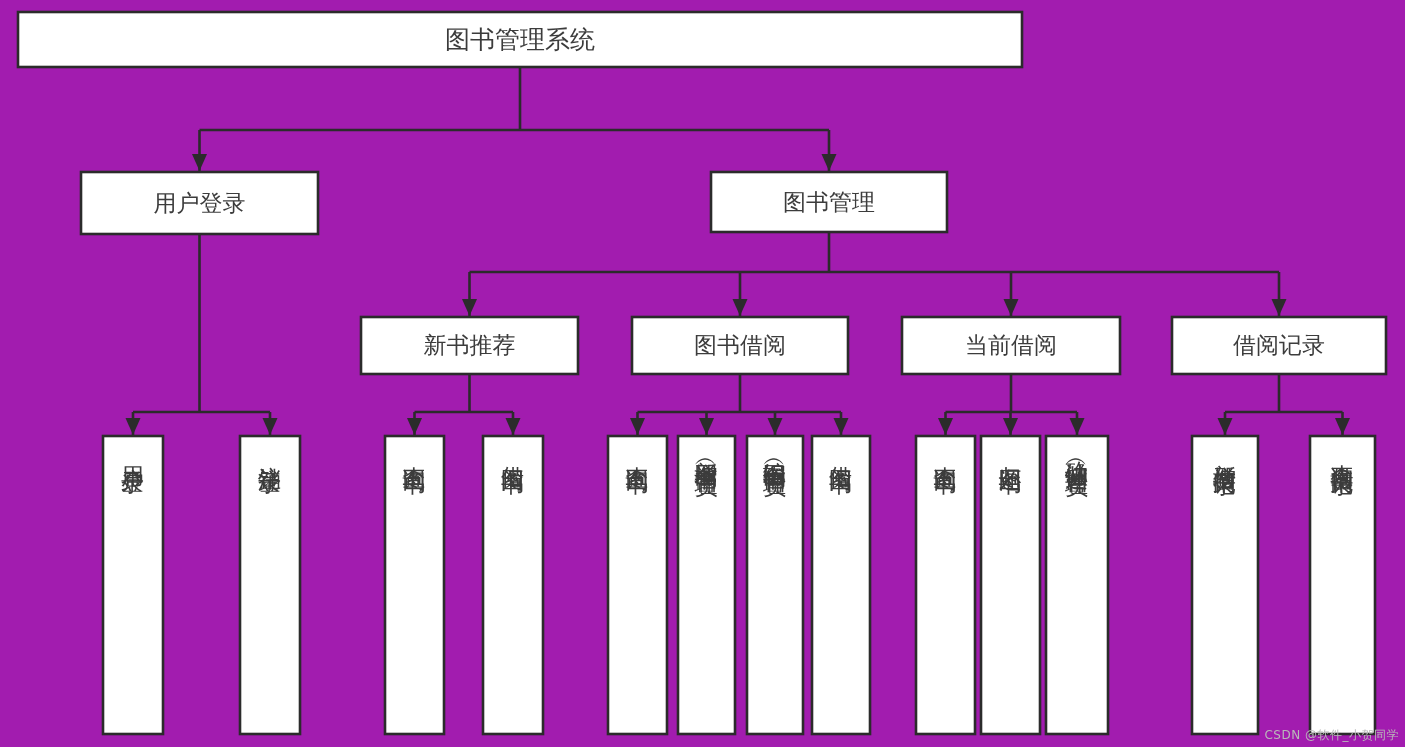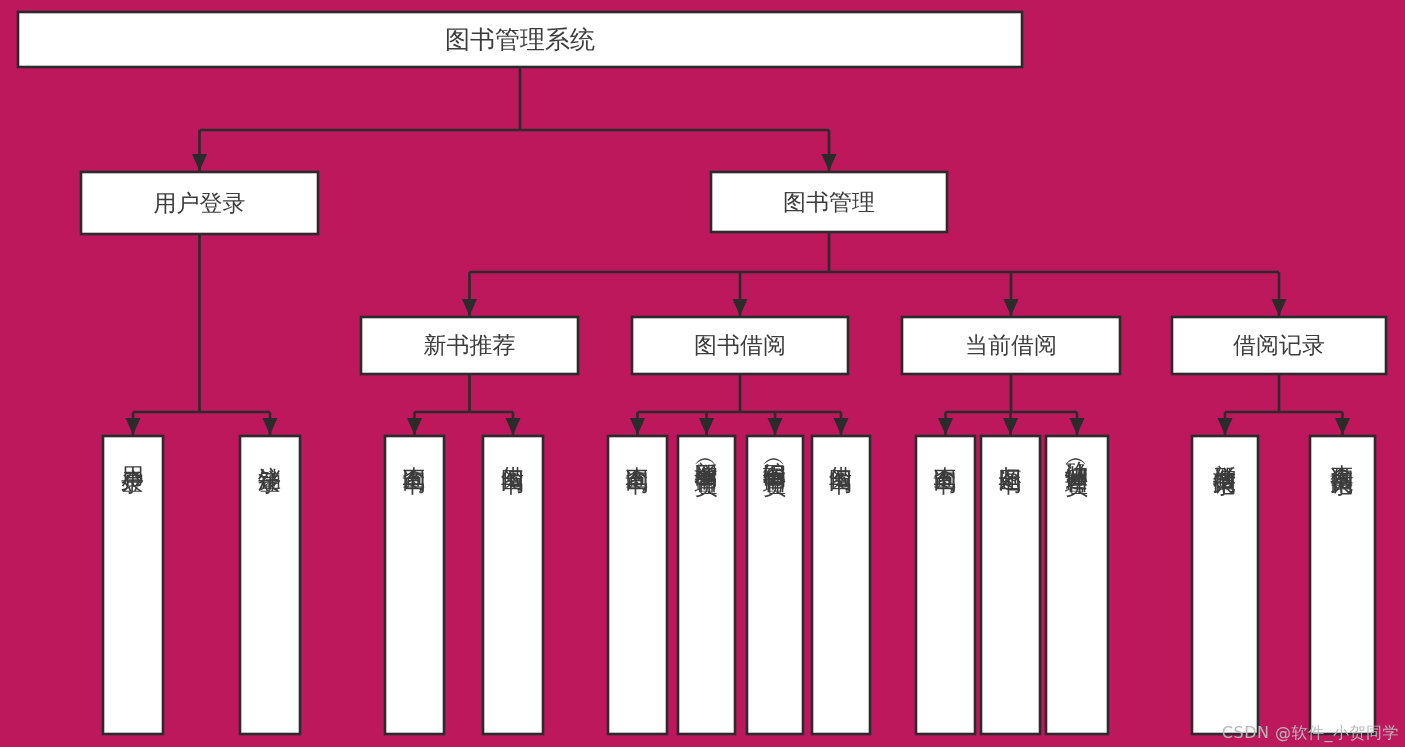--- a/index.html
+++ b/index.html
@@ -1,29 +1,29 @@
 <!DOCTYPE html>
 <html><head>
 <meta charset="utf-8">
 <style>
   html,body{margin:0;padding:0;background:#ffffff;}
   body{width:1405px;height:747px;overflow:hidden;
        font-family:"DejaVu Sans","Liberation Sans",sans-serif;}
-  #diagram-root{position:relative;width:1405px;height:747px;background:#be185d;}
+  #diagram-root{position:relative;width:1405px;height:747px;background:#a21caf;}
   svg#flow{position:absolute;left:0;top:0;width:1405px;height:747px;}
   .box-rect{fill:#ffffff;stroke:#2b2b2b;stroke-width:2.6;}
   .conn{stroke:#2b2b2b;stroke-width:2.6;fill:none;stroke-linecap:butt;}
   .arrow-head{fill:#2b2b2b;stroke:none;}
   .lbl{fill:#3c3c3c;font-family:"DejaVu Sans","Liberation Sans",sans-serif;
        text-anchor:middle;dominant-baseline:middle;}
   .lbl-root{font-size:25px;}
   .lbl-h{font-size:23px;}
   .lbl-v{font-size:23px;writing-mode:vertical-rl;text-orientation:upright;
          letter-spacing:2px;dominant-baseline:auto;}
-  .watermark{position:absolute;right:6px;bottom:3px;font-size:16px;color:#b9b9b9;
+  .watermark{position:absolute;right:6px;bottom:3px;font-size:12px;color:#b9b9b9;
              font-family:"DejaVu Sans","Liberation Sans",sans-serif;
              white-space:nowrap;letter-spacing:.5px;}
 </style>
 </head>
 <body>
 
 <div id="diagram-root">
 
   <svg id="flow" viewBox="0 0 1405 747">
     <defs></defs>

